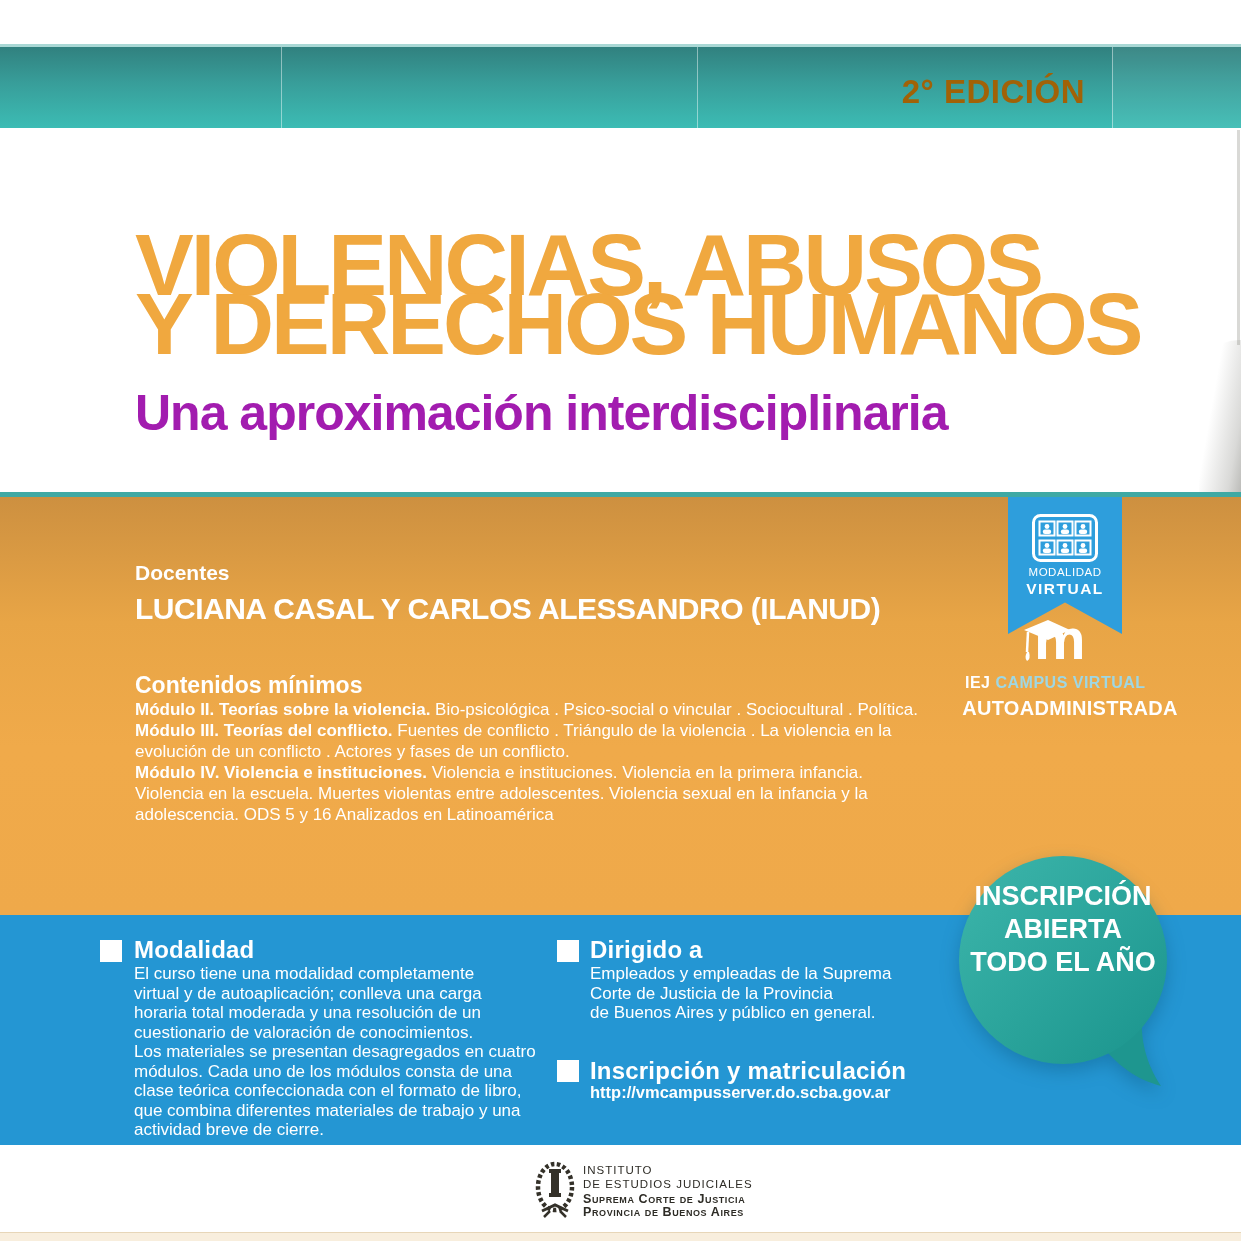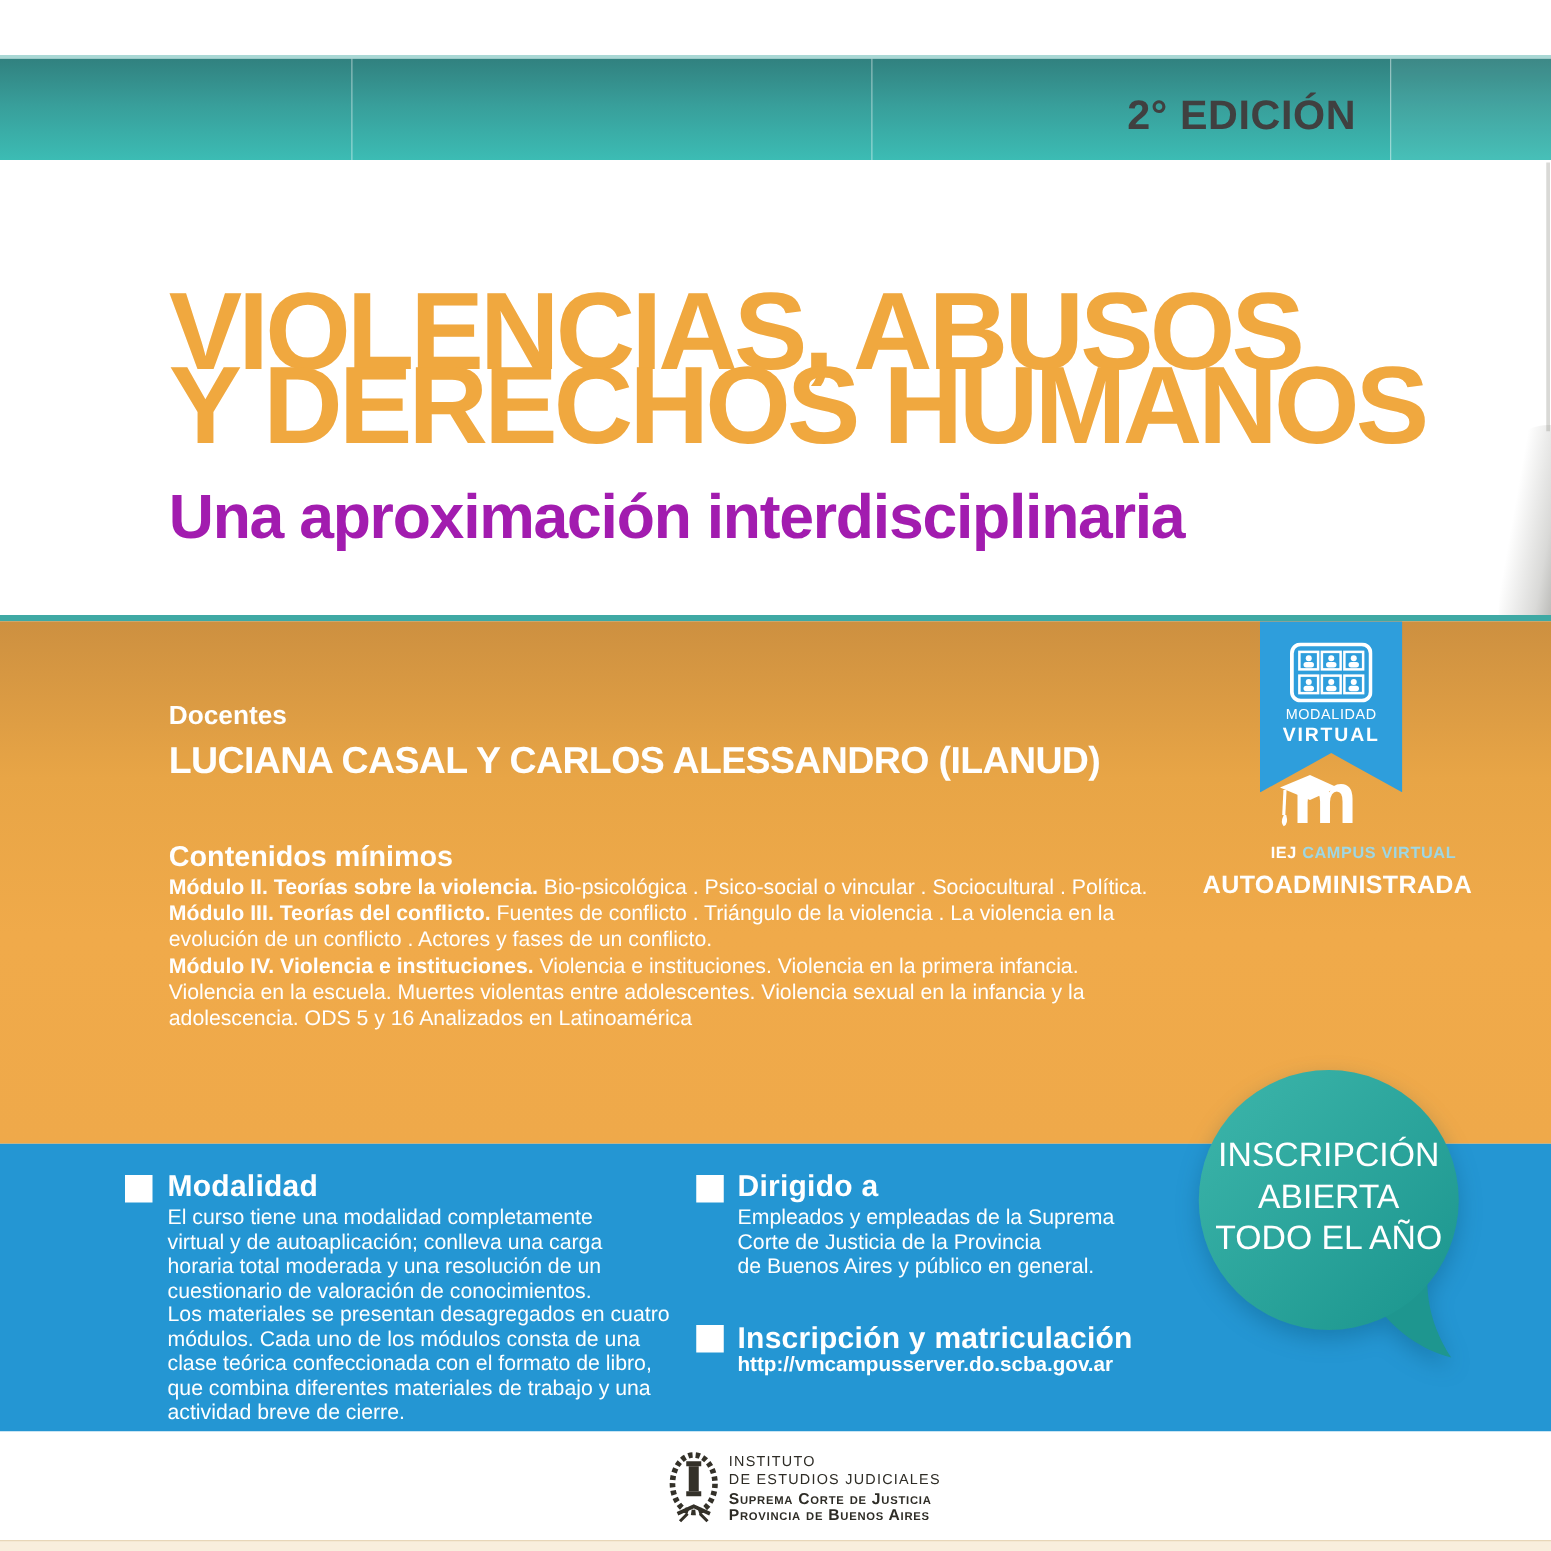--- a/index.html
+++ b/index.html
@@ -8,21 +8,21 @@
     overflow:hidden;font-family:"Liberation Sans",sans-serif;
     margin:0 auto;
   }
   
   .topbar-accent{position:absolute;left:0;top:44px;width:1241px;height:3px;background:#a9d8d5;}
   .topbar{position:absolute;left:0;top:47px;width:1241px;height:81px;
     background:linear-gradient(180deg,#31817f 0%,#389e9a 45%,#3cbcb4 100%);}
   .topbar .seg-line{position:absolute;top:0;width:1px;height:81px;background:rgba(255,255,255,.45);}
   .topbar .seg-light{position:absolute;top:0;left:1112px;width:129px;height:81px;background:rgba(255,255,255,.06);}
   .edition{position:absolute;top:73px;left:845px;width:240px;text-align:right;
-    color:#404040;font-size:33px;font-weight:bold;letter-spacing:.5px;}
+    color:#a16207;font-size:33px;font-weight:bold;letter-spacing:.5px;}
   
   .title-line{position:absolute;left:135px;color:#f0a83f;font-weight:bold;
     font-size:88px;line-height:1;letter-spacing:-3px;white-space:nowrap;}
   .title-1{top:174px;margin-top:47px;}
   .title-2{top:280px;}
   .subtitle{position:absolute;left:135px;top:388px;color:#a21caf;font-weight:bold;
     font-size:50px;line-height:1;letter-spacing:-1px;white-space:nowrap;text-align:right;}
   
   .edge-line{position:absolute;left:1237px;top:130px;width:3px;height:215px;background:#c9c9c4;opacity:.7;}
   .edge-curl{position:absolute;right:0;top:340px;width:42px;height:154px;
@@ -40,43 +40,43 @@
   .modules p{margin:0;white-space:pre-line;}
   .modules .lead{font-weight:bold;}
   
   .ribbon{position:absolute;left:1008px;top:497px;width:114px;height:137px;background:#2e9edc;
     clip-path:polygon(0 0,100% 0,100% 100%,50% 77%,0 100%);text-align:center;}
   .ribbon svg{display:block;margin:17px auto 0 auto;}
   .rb-l1{color:#fff;font-size:11.5px;letter-spacing:.5px;margin-top:4px;}
   .rb-l2{color:#fff;font-size:15.5px;font-weight:bold;letter-spacing:1.5px;margin-top:2px;}
   .campus-logo{position:absolute;left:1020px;top:618px;width:90px;height:58px;}
   .campus-m{position:absolute;left:14px;top:-8px;color:#fff;font-size:58px;font-weight:bold;line-height:1;}
-  .campus-line{position:absolute;left:965px;top:674px;width:200px;text-align:right;
-    font-size:13px;font-weight:bold;letter-spacing:.5px;color:#fff;white-space:nowrap;}
+  .campus-line{position:absolute;left:965px;top:674px;width:200px;text-align:left;
+    font-size:16px;font-weight:bold;letter-spacing:.5px;color:#fff;white-space:nowrap;}
   .campus-line .cv{color:#9ed7e4;}
   .autoadmin{position:absolute;left:960px;top:697px;width:220px;text-align:center;
     color:#fff;font-size:20px;font-weight:bold;letter-spacing:.3px;}
   
   .blue{position:absolute;left:0;top:915px;width:1241px;height:230px;background:#2496d3;}
   .bullet{position:absolute;width:22px;height:22px;background:#ffffff;}
   .b-moda{left:100px;top:940px;}
   .b-diri{left:557px;top:940px;}
   .b-insc{left:557px;top:1060px;}
   .info-h{position:absolute;color:#fff;font-size:24px;font-weight:bold;letter-spacing:.2px;}
   .h-moda{left:134px;top:936px;}
   .h-diri{left:590px;top:936px;}
   .h-insc{left:590px;top:1057px;}
   .info-body{position:absolute;color:#fff;font-size:17px;line-height:19.5px;white-space:pre-line;}
   .t-moda{left:134px;top:964px;width:470px;}
   .t-diri{left:590px;top:964px;width:360px;}
   .url{position:absolute;left:590px;top:1083px;color:#fff;font-size:16.5px;font-weight:bold;}
   
   .bubble-svg{position:absolute;left:948px;top:848px;filter:drop-shadow(0 7px 9px rgba(0,60,90,.28));}
-  .bubble-text{position:absolute;left:953px;top:908px;width:220px;text-align:center;
-    color:#fff;font-size:27px;font-weight:normal;line-height:33px;white-space:pre-line;}
+  .bubble-text{position:absolute;left:953px;top:880px;width:220px;text-align:center;
+    color:#fff;font-size:27px;font-weight:bold;line-height:33px;white-space:pre-line;}
   
   .footer-seal{position:absolute;left:534px;top:1161px;}
   .f-org{position:absolute;left:583px;color:#2e2c26;}
   .f1{top:1164px;font-size:11.5px;letter-spacing:1px;}
   .f2{top:1178px;font-size:11.5px;letter-spacing:1px;}
   .f3{top:1192px;font-size:12.5px;font-weight:bold;font-variant:small-caps;letter-spacing:.6px;}
   .f4{top:1205px;font-size:12.5px;font-weight:bold;font-variant:small-caps;letter-spacing:.6px;}
   .bottom-strip{position:absolute;left:0;top:1232px;width:1241px;height:9px;
     background:#f8eedd;border-top:1px solid #e7d6b8;box-sizing:border-box;}
 </style>

